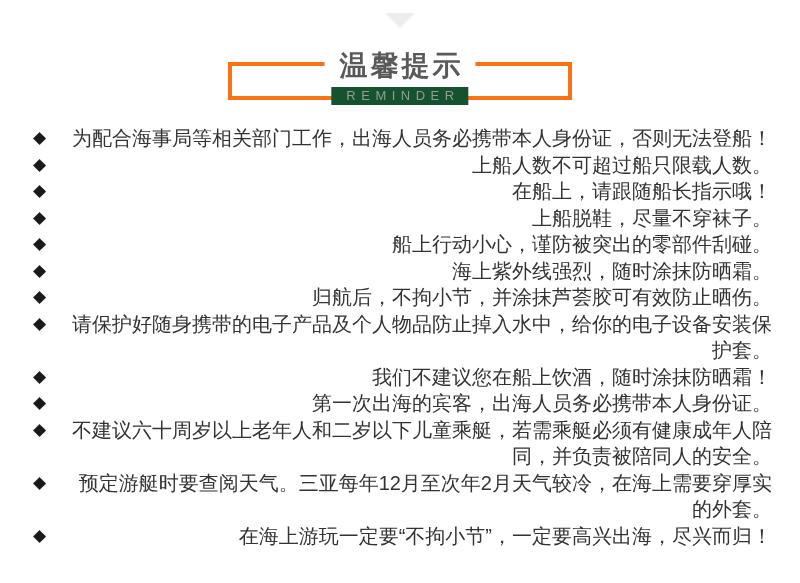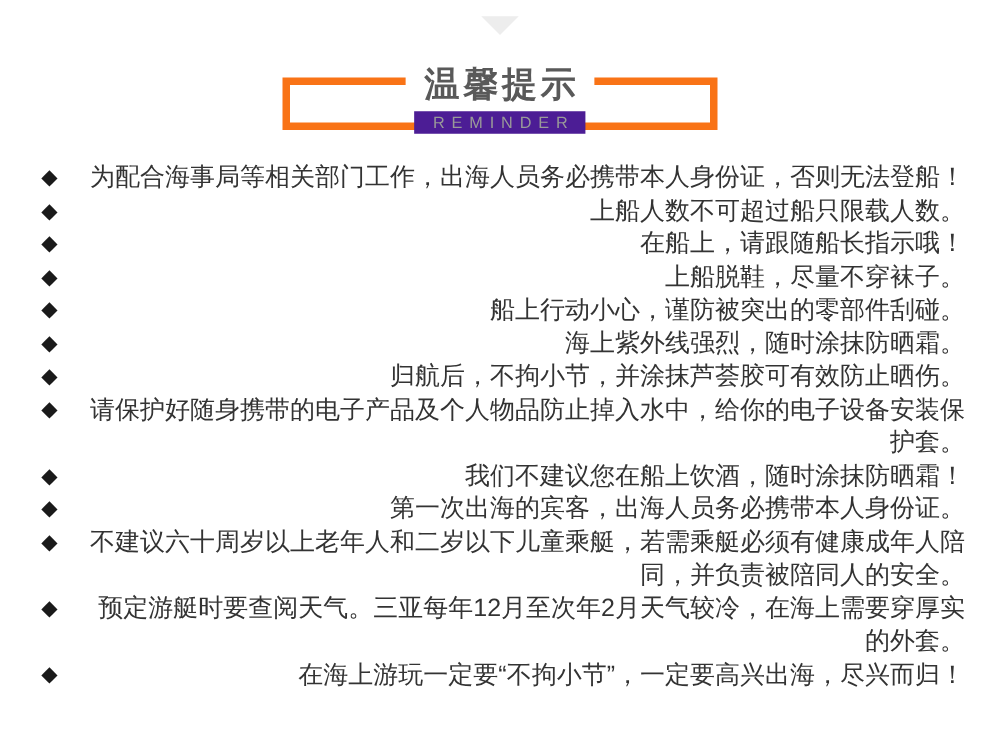--- a/index.html
+++ b/index.html
@@ -23,21 +23,21 @@
     border-left: 15px solid transparent;
     border-right: 15px solid transparent;
     border-top: 15px solid #ededed;
   }
   
   .header-frame {
     position: relative;
     width: 336px;
     height: 30px;
     margin: 34px auto 0 auto;
-    border: 6px solid #f97316;
+    border: 4px solid #f97316;
   }
   .title {
     position: absolute;
     top: -17px;
     left: 50%;
     transform: translateX(-50%);
     margin: 0;
     background: #ffffff;
     padding: 0 12px 0 15px;
     font-size: 28px;
@@ -45,21 +45,21 @@
     font-weight: bold;
     color: #595959;
     letter-spacing: 3px;
     white-space: nowrap;
   }
   .subtitle {
     position: absolute;
     bottom: -9px;
     left: 50%;
     transform: translateX(-50%);
-    background: #4c1d95;
+    background: #14532d;
     padding: 0 9px 0 15px;
     font-size: 13px;
     line-height: 18px;
     color: #999999;
     letter-spacing: 5.5px;
     white-space: nowrap;
   }
   
   .tips {
     list-style: none;

